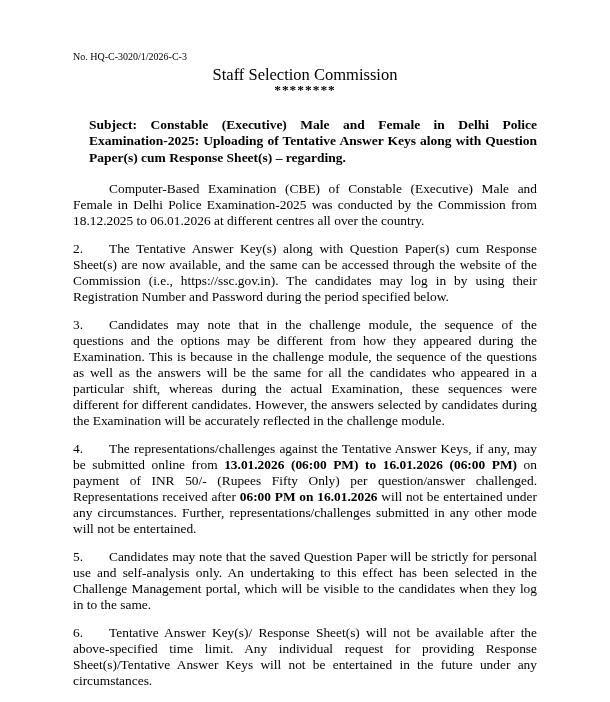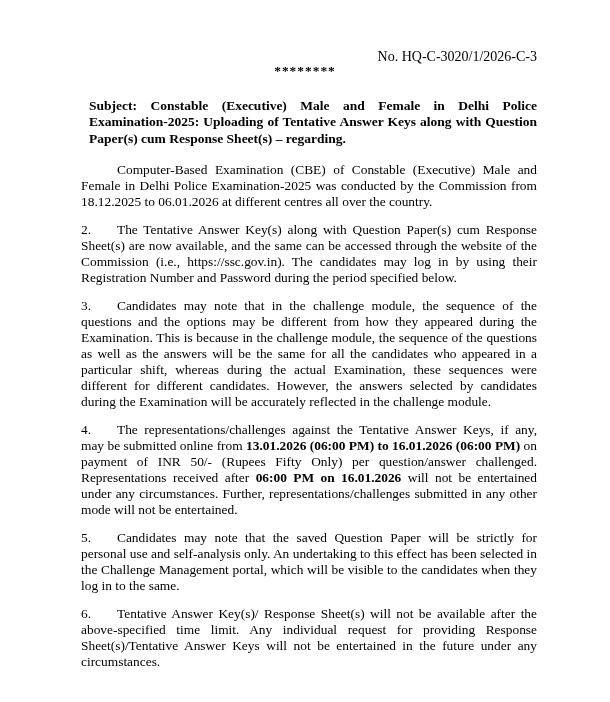--- a/index.html
+++ b/index.html
@@ -22,22 +22,22 @@
     font-family: "Liberation Serif", serif;
     font-weight: bold;
     font-size: 155px;
     line-height: 1;
     letter-spacing: 6px;
     user-select: none;
     pointer-events: none;
   }
   .content { position: relative; z-index: 1; }
   .ref-no {
-    text-align: right;
-    font-size: 14px;
+    text-align: left;
+    font-size: 10px;
     line-height: 17px;
   }
   .org-name {
     text-align: center;
     font-size: 16.5px;
     line-height: 19px;
   }
   .stars {
     text-align: center;
     font-size: 13.4px;
@@ -49,35 +49,36 @@
     font-weight: bold;
     text-align: justify;
     font-size: 13.5px;
     line-height: 16.4px;
     margin: 22px 0 15px 16px;
   }
   .para {
     text-align: justify;
     font-size: 13.4px;
     line-height: 16px;
-    margin: 0 0 12px 8px;
+    margin: 0 0 12px 0;
   }
   .para.indent { text-indent: 36px; }
   .pnum {
     display: inline-block;
     width: 36px;
     text-indent: 0;
   }
 </style>
 </head>
 <body>
 
 <div class="page">
   <div class="content">
     <div class="ref-no">No. HQ-C-3020/1/2026-C-3</div>
+    <div class="org-name">Staff Selection Commission</div>
     <div class="stars">********</div>
     <p class="subject">Subject: Constable (Executive) Male and Female in Delhi Police Examination-2025: Uploading of Tentative Answer Keys along with Question Paper(s) cum Response Sheet(s) – regarding.</p>
     <div>
         <p class="para indent"><span>Computer-Based Examination (CBE) of Constable (Executive) Male and Female in Delhi Police Examination-2025 was conducted by the Commission from 18.12.2025 to 06.01.2026 at different centres all over the country.</span></p>
         <p class="para"><span class="pnum">2.</span><span>The Tentative Answer Key(s) along with Question Paper(s) cum Response Sheet(s) are now available, and the same can be accessed through the website of the Commission (i.e., https://ssc.gov.in). The candidates may log in by using their Registration Number and Password during the period specified below.</span></p>
         <p class="para"><span class="pnum">3.</span><span>Candidates may note that in the challenge module, the sequence of the questions and the options may be different from how they appeared during the Examination. This is because in the challenge module, the sequence of the questions as well as the answers will be the same for all the candidates who appeared in a particular shift, whereas during the actual Examination, these sequences were different for different candidates. However, the answers selected by candidates during the Examination will be accurately reflected in the challenge module.</span></p>
         <p class="para"><span class="pnum">4.</span><span>The representations/challenges against the Tentative Answer Keys, if any, may be submitted online from </span><b>13.01.2026 (06:00 PM) to 16.01.2026 (06:00 PM)</b><span> on payment of INR 50/- (Rupees Fifty Only) per question/answer challenged. Representations received after </span><b>06:00 PM on 16.01.2026</b><span> will not be entertained under any circumstances. Further, representations/challenges submitted in any other mode will not be entertained.</span></p>
         <p class="para"><span class="pnum">5.</span><span>Candidates may note that the saved Question Paper will be strictly for personal use and self-analysis only. An undertaking to this effect has been selected in the Challenge Management portal, which will be visible to the candidates when they log in to the same.</span></p>
         <p class="para"><span class="pnum">6.</span><span>Tentative Answer Key(s)/ Response Sheet(s) will not be available after the above-specified time limit. Any individual request for providing Response Sheet(s)/Tentative Answer Keys will not be entertained in the future under any circumstances.</span></p>
       </div>

